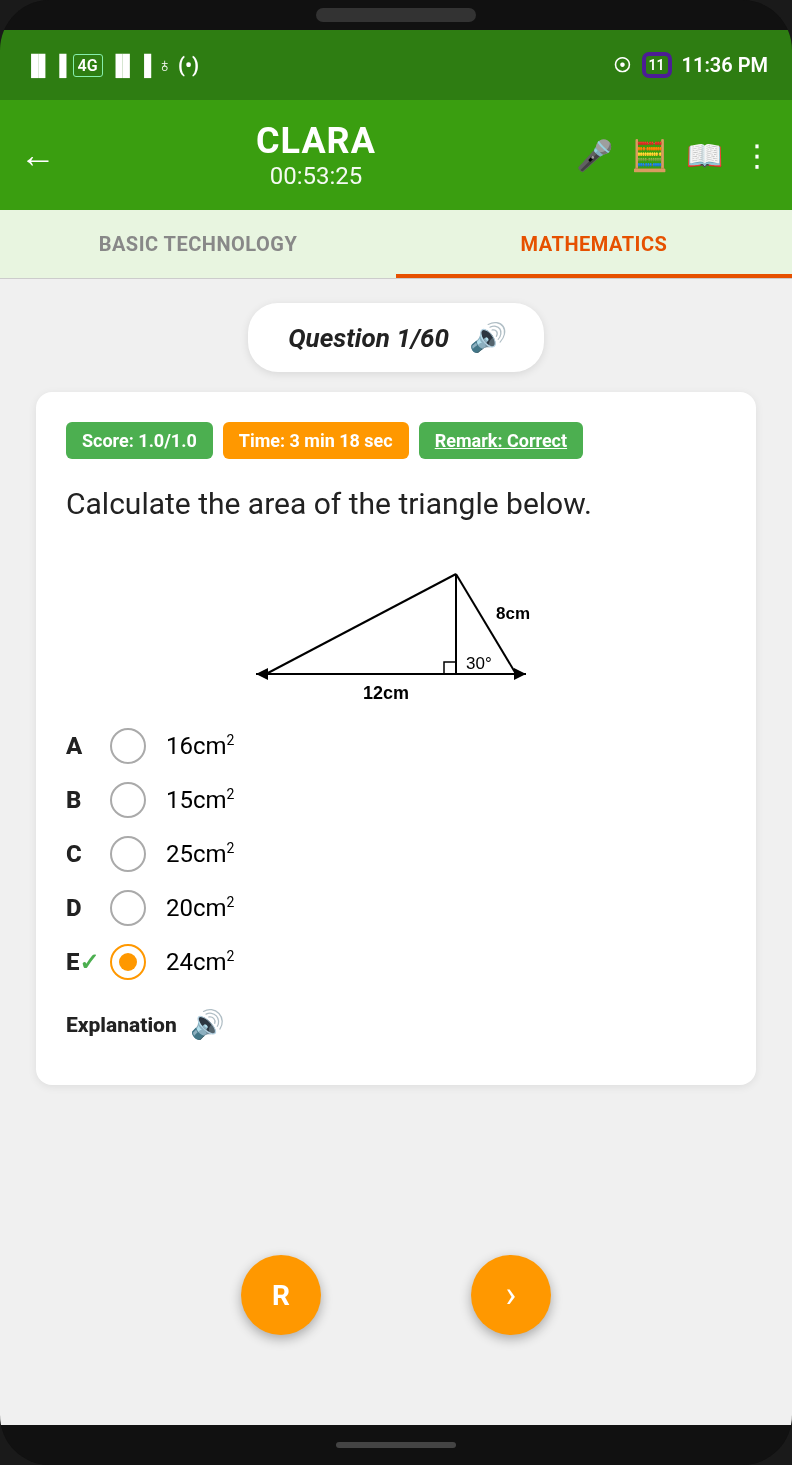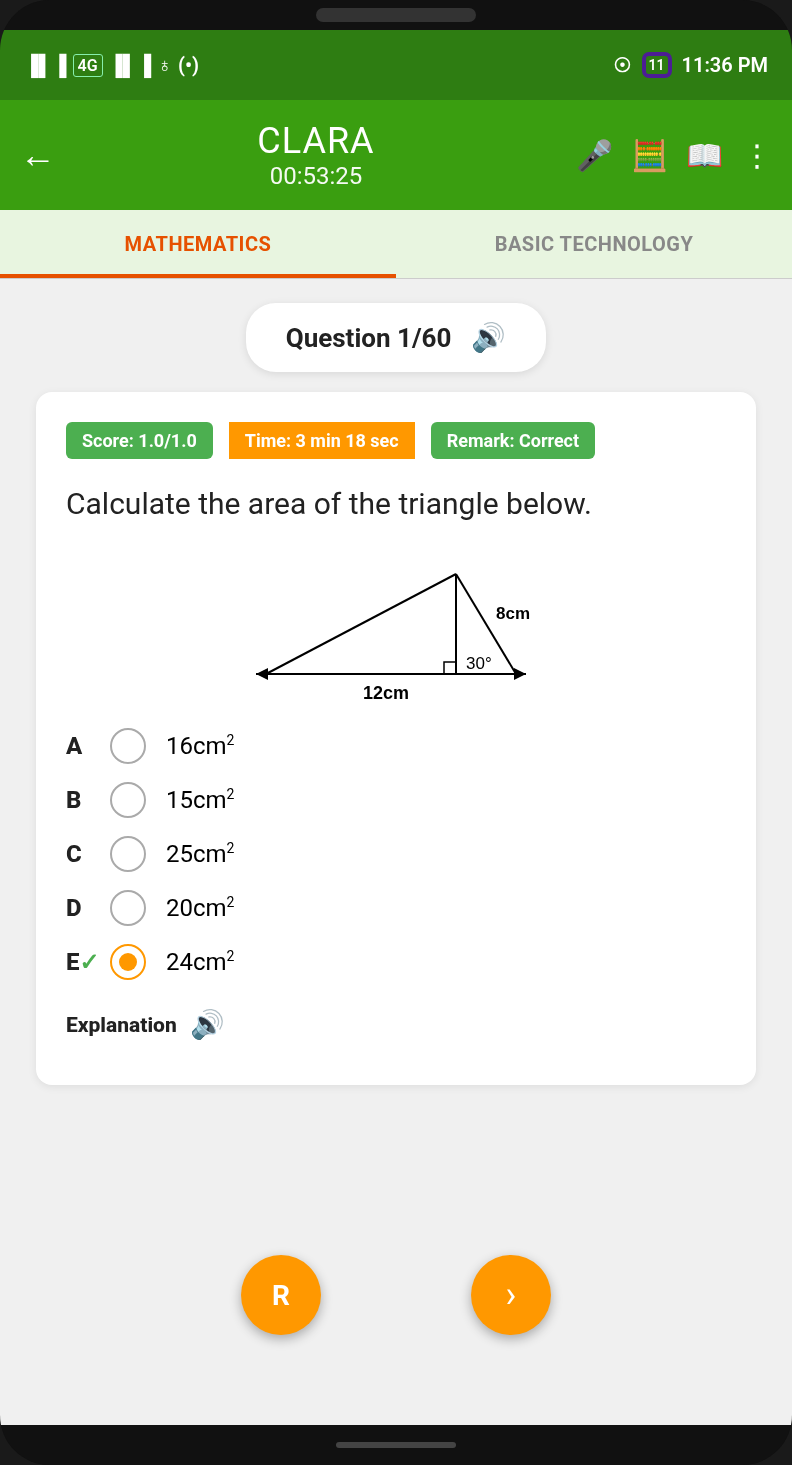--- a/index.html
+++ b/index.html
@@ -64,21 +64,21 @@
     }
     .header-title-block {
       flex: 1;
       display: flex;
       flex-direction: column;
       align-items: center;
     }
     .header-title {
       color: white;
       font-size: 36px;
-      font-weight: 400;
+      font-weight: 700;
       letter-spacing: 1px;
     }
     .header-timer {
       color: white;
       font-size: 24px;
       font-weight: 400;
       opacity: 0.95;
       text-align: center;
     }
     .header-icons {
@@ -131,20 +131,21 @@
     }
     .question-header-card {
       background: white;
       border-radius: 30px;
       padding: 18px 40px;
       display: flex;
       align-items: center;
       gap: 20px;
       margin-bottom: 20px;
       box-shadow: 0 2px 8px rgba(0,0,0,0.1);
+      font-style: italic;
     }
     .question-label {
       font-size: 26px;
       font-weight: 700;
       color: #222;
     }
     .sound-icon {
       font-size: 28px;
       color: #444;
       cursor: pointer;
@@ -152,47 +153,48 @@
     .question-card {
       background: white;
       border-radius: 16px;
       padding: 30px 30px;
       width: 100%;
       max-width: 720px;
       box-shadow: 0 2px 8px rgba(0,0,0,0.08);
     }
     .score-row {
       display: flex;
-      gap: 16px;
+      gap: 10px;
       margin-bottom: 22px;
       flex-wrap: wrap;
     }
     .score-badge {
       background: #4caf50;
       color: white;
       font-size: 18px;
       font-weight: 700;
       padding: 8px 16px;
       border-radius: 6px;
     }
     .time-badge {
       background: #ff9800;
       color: white;
       font-size: 18px;
       font-weight: 700;
       padding: 8px 16px;
-      border-radius: 0;
+      border-radius: 6px;
     }
     .remark-badge {
       background: #4caf50;
       color: white;
       font-size: 18px;
       font-weight: 700;
       padding: 8px 16px;
       border-radius: 6px;
+      text-decoration: underline;
     }
     .question-text {
       font-size: 30px;
       color: #222;
       margin-bottom: 18px;
       line-height: 1.5;
     }
     .triangle-diagram {
       margin: 10px auto 24px auto;
       display: block;
@@ -327,25 +329,25 @@
     </div>
     <div class="header-icons">
       <span class="header-icon">🎤</span>
       <span class="header-icon">🧮</span>
       <span class="header-icon">📖</span>
       <span class="header-icon">⋮</span>
     </div>
   </div>
 
   <div class="tab-bar">
+    <div class="tab-item">
+      <span>BASIC TECHNOLOGY</span>
+    </div>
     <div class="tab-item active">
       <span>MATHEMATICS</span>
-    </div>
-    <div class="tab-item">
-      <span>BASIC TECHNOLOGY</span>
     </div>
   </div>
 
   <div class="content-area">
 
     <div class="question-header-card">
       <span class="question-label">Question 1/60</span>
       <span class="sound-icon">🔊</span>
     </div>
 

